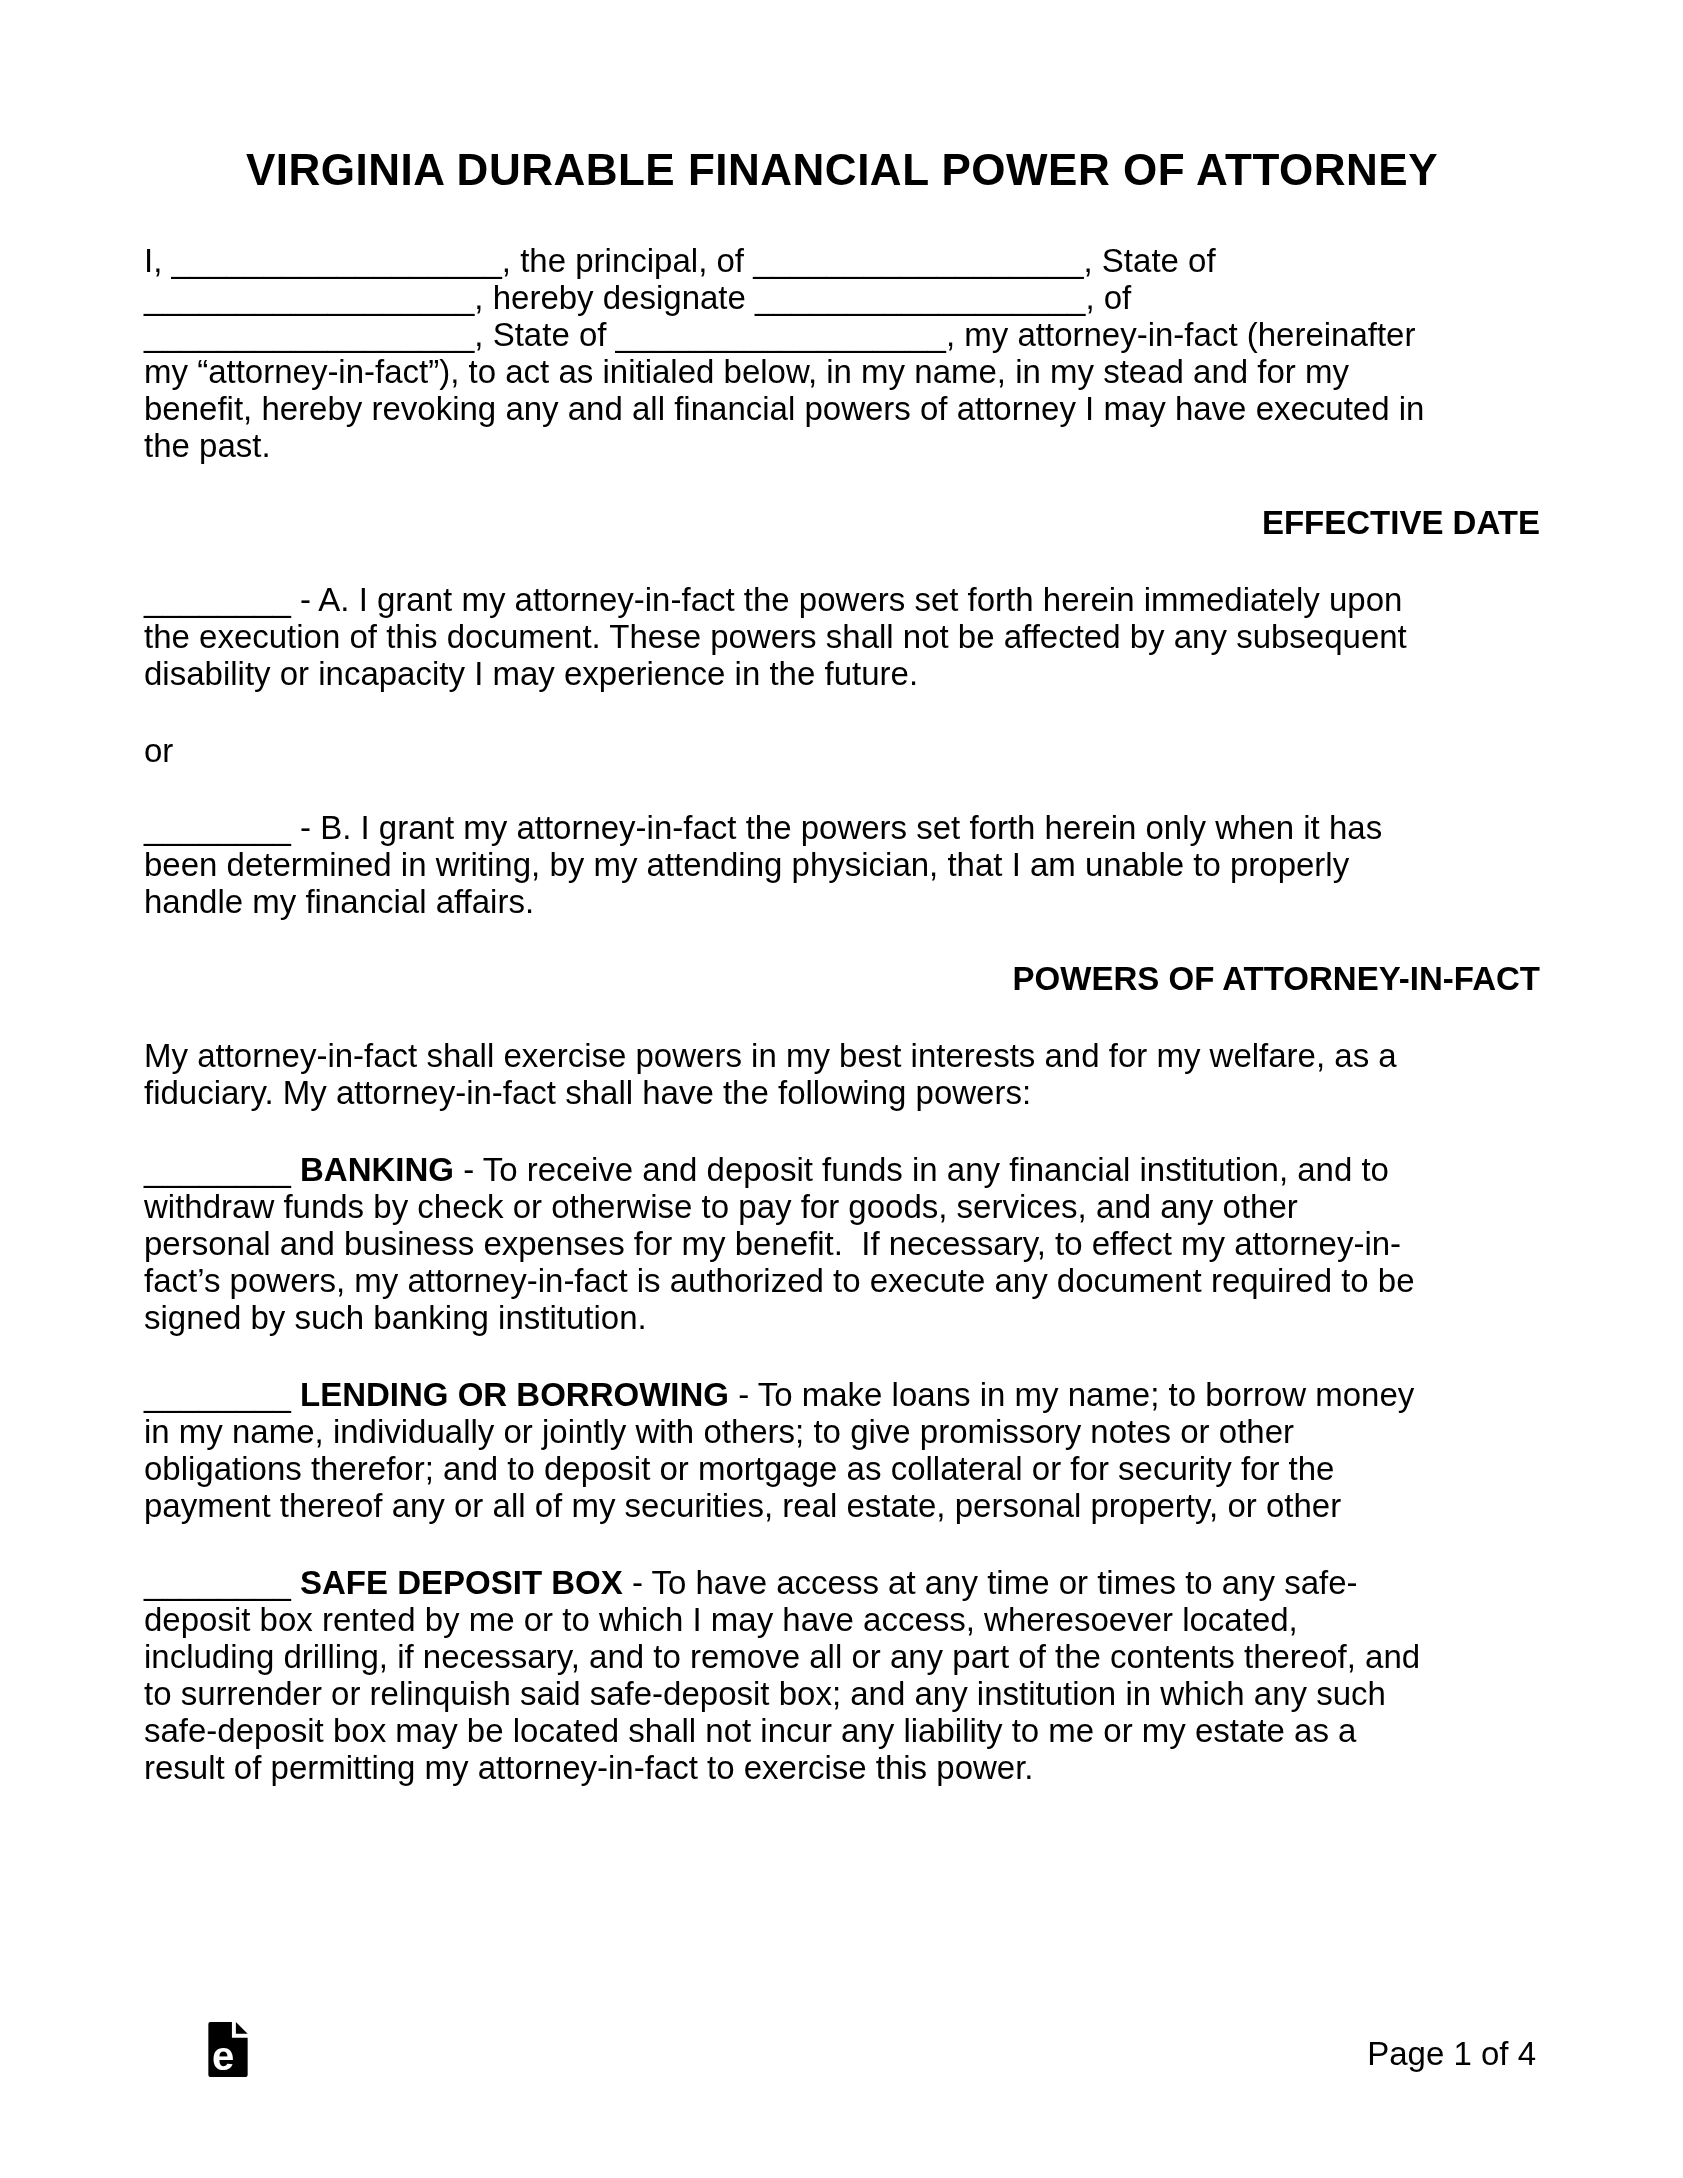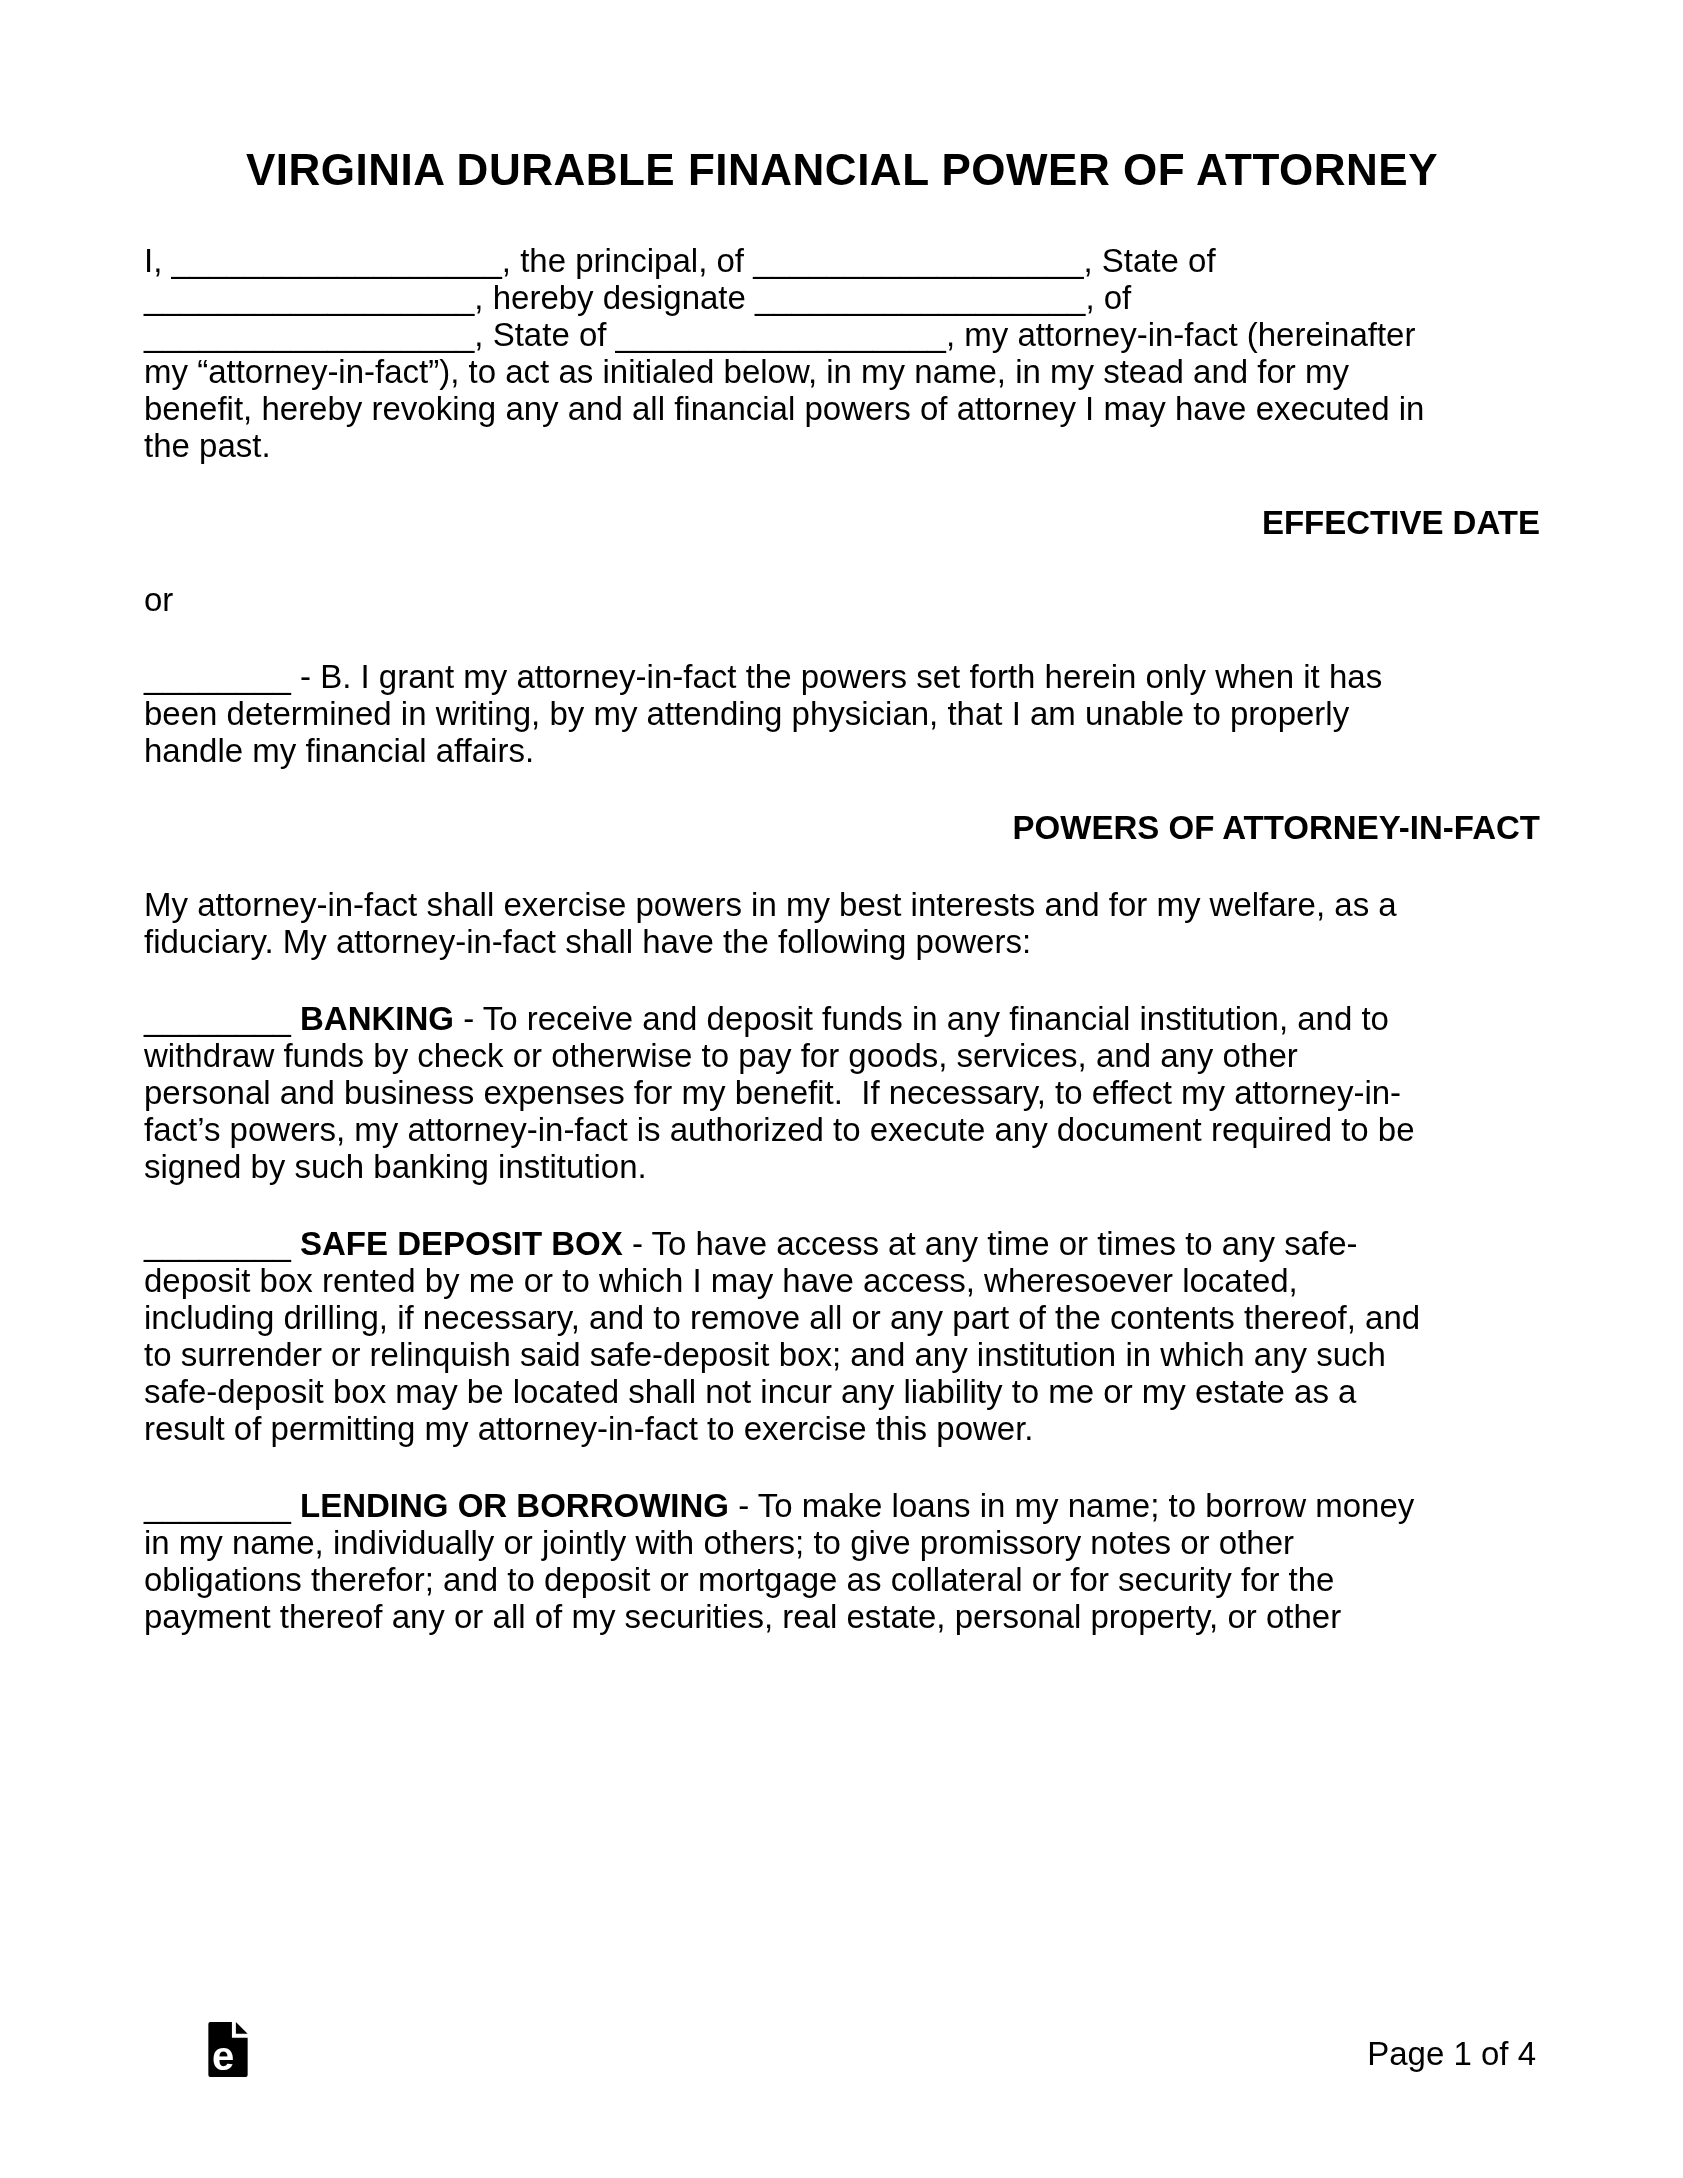--- a/index.html
+++ b/index.html
@@ -78,50 +78,53 @@
     <p class="para">I, __________________, the principal, of __________________, State of
 __________________, hereby designate __________________, of
 __________________, State of __________________, my attorney-in-fact (hereinafter
 my “attorney-in-fact”), to act as initialed below, in my name, in my stead and for my
 benefit, hereby revoking any and all financial powers of attorney I may have executed in
 the past.</p>
 
     <h2 class="section-heading">EFFECTIVE DATE</h2>
 
 
+    <p class="para">________ - A. I grant my attorney-in-fact the powers set forth herein immediately upon
+the execution of this document. These powers shall not be affected by any subsequent
+disability or incapacity I may experience in the future.</p>
 
     <p class="para">or</p>
 
     <p class="para">________ - B. I grant my attorney-in-fact the powers set forth herein only when it has
 been determined in writing, by my attending physician, that I am unable to properly
 handle my financial affairs.</p>
 
     <h2 class="section-heading">POWERS OF ATTORNEY-IN-FACT</h2>
 
     <p class="para">My attorney-in-fact shall exercise powers in my best interests and for my welfare, as a
 fiduciary. My attorney-in-fact shall have the following powers:</p>
 
 
     <p class="para"><span>________ </span><span class="b">BANKING</span><span> - To receive and deposit funds in any financial institution, and to
 withdraw funds by check or otherwise to pay for goods, services, and any other
 personal and business expenses for my benefit.  If necessary, to effect my attorney-in-
 fact’s powers, my attorney-in-fact is authorized to execute any document required to be
 signed by such banking institution.</span></p>
 
+    <p class="para"><span>________ </span><span class="b">LENDING OR BORROWING</span><span> - To make loans in my name; to borrow money
+in my name, individually or jointly with others; to give promissory notes or other
+obligations therefor; and to deposit or mortgage as collateral or for security for the
+payment thereof any or all of my securities, real estate, personal property, or other</span></p>
+
     <p class="para"><span>________ </span><span class="b">SAFE DEPOSIT BOX</span><span> - To have access at any time or times to any safe-
 deposit box rented by me or to which I may have access, wheresoever located,
 including drilling, if necessary, and to remove all or any part of the contents thereof, and
 to surrender or relinquish said safe-deposit box; and any institution in which any such
 safe-deposit box may be located shall not incur any liability to me or my estate as a
 result of permitting my attorney-in-fact to exercise this power.</span></p>
-
-    <p class="para"><span>________ </span><span class="b">LENDING OR BORROWING</span><span> - To make loans in my name; to borrow money
-in my name, individually or jointly with others; to give promissory notes or other
-obligations therefor; and to deposit or mortgage as collateral or for security for the
-payment thereof any or all of my securities, real estate, personal property, or other</span></p>
   </div>
 
   <div class="logo">
     <svg width="40" height="55" viewBox="0 0 40 56">
       <path fill="#000000" d="M2 0 H24 L24 16 H40 V54 Q40 56 38 56 H2 Q0 56 0 54 V2 Q0 0 2 0 Z"></path>
       <path fill="#000000" d="M28 0 L40 12 L28 12 Z"></path>
     </svg>
     <span class="logo-letter">e</span>
   </div>
 

